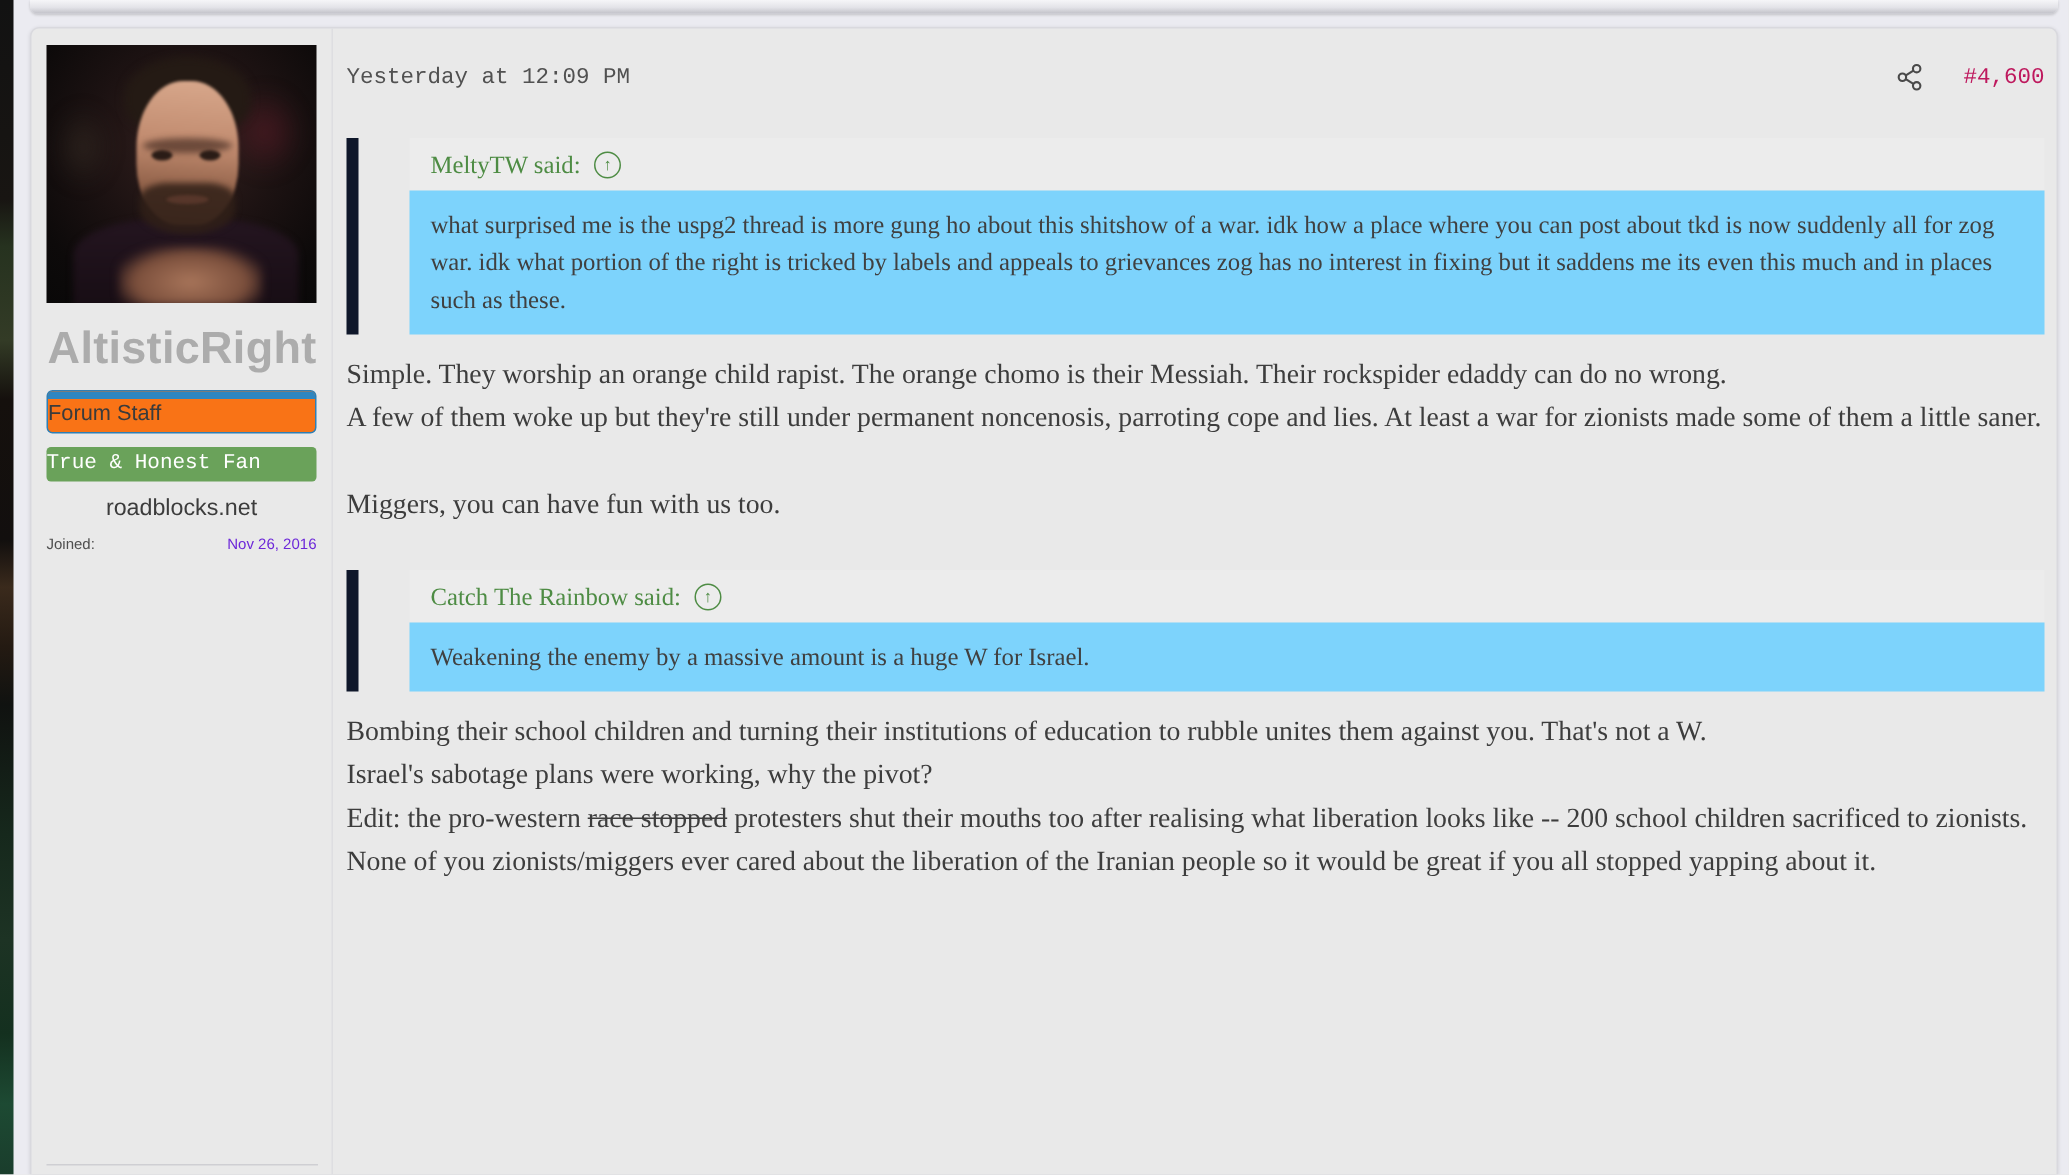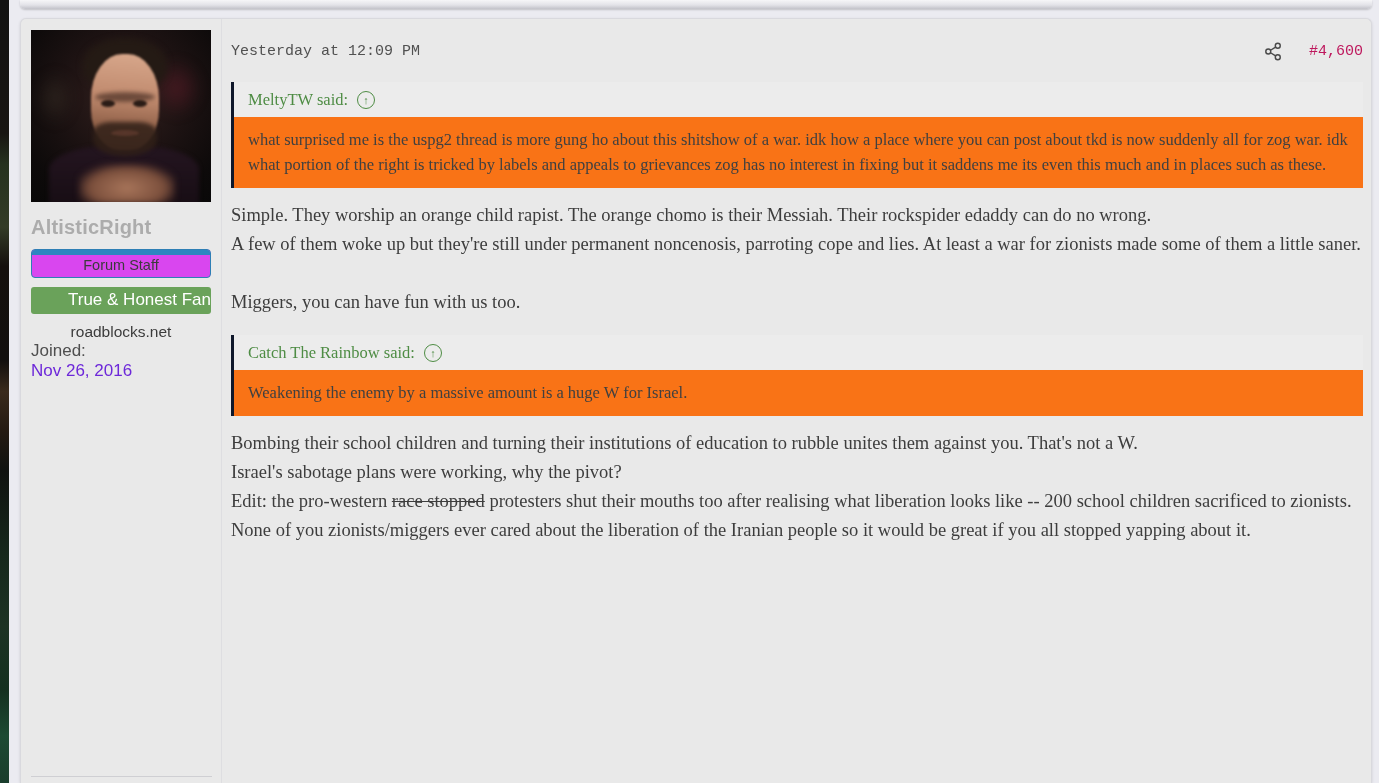--- a/index.html
+++ b/index.html
@@ -69,76 +69,75 @@
   .avatar .beard { position: absolute; left: 62px; top: 92px; width: 64px; height: 34px;
     background: rgba(48,32,24,0.85); border-radius: 30% 30% 48% 48%; filter: blur(2px); }
   .avatar .mouth { position: absolute; left: 80px; top: 100px; width: 28px; height: 6px;
     background: #57362a; border-radius: 50%; filter: blur(1px); }
   .avatar .shoulders { position: absolute; left: 18px; top: 116px; width: 150px; height: 60px;
     background: linear-gradient(180deg, #241520 0%, #170d14 100%); border-radius: 40% 40% 0 0; filter: blur(2px); }
   .avatar .hands { position: absolute; left: 48px; top: 134px; width: 96px; height: 40px;
     background: radial-gradient(ellipse at 50% 60%, #a8755a 0%, #7b4f3c 55%, transparent 80%); filter: blur(3px); }
 
   .username {
-    margin-top: 14px; text-align: left;
-    font-size: 20px; font-weight: bold; color: #acacac;
+    margin-top: 14px; text-align: right;
+    font-size: 30px; font-weight: bold; color: #acacac;
     letter-spacing: 0.2px; cursor: pointer;
   }
   .staff-badge {
     margin-top: 10px; border: 1px solid #2e7fb5; border-radius: 4px;
-    background: #d946ef; overflow: hidden; text-align: center;
+    background: #f97316; overflow: hidden; text-align: left;
   }
   .staff-badge .bar { height: 5px; background: #2e86c1; }
   .staff-badge .lbl { padding: 2px 0 4px 0; font-size: 14.5px; color: #3b3b3b; }
   .fan-badge {
     margin-top: 9px; border-radius: 3px; background: #6aa25a;
-    text-align: right; padding: 3px 0 4px 0;
-    font-size: 17px; color: #ffffff;
+    text-align: left; padding: 3px 0 4px 0;
+    font-size: 14px; color: #ffffff; font-family: Liberation Mono, monospace;
   }
   .custom-title {
     margin-top: 9px; text-align: center; font-size: 15.5px; color: #3c3c3c;
   }
   .joined-row {
-    display: flex; justify-content: space-between;
-    font-size: 17px;
-    flex-direction: column;
+    margin-top: 10px; display: flex; justify-content: space-between;
+    font-size: 10px;
   }
   .joined-row .lab { color: #4f4f4f; }
   .joined-row .val { color: #6d28d9; }
 
   
   .content {
     position: absolute; left: 210px; top: 0; width: 1132px; height: 100%;
     padding-top: 19px;
   }
   .post-header {
     display: flex; justify-content: space-between; align-items: center;
     font-size: 15px; color: #515151; height: 26px; font-family: Liberation Mono, monospace;
   }
   .post-header .right { display: flex; align-items: center; gap: 26px; }
   .timestamp { color: #515151; cursor: pointer; }
   .share-icon { width: 19px; height: 19px; display: block; cursor: pointer; }
   .post-number { color: #be185d; cursor: pointer; }
 
   .quote {
-    border-left: 3px solid #0f172a; margin-top: 18px;
+    border-left: 8px solid #0f172a; margin-top: 28px; padding-left: 34px;
   }
   .quote-header {
     background: #ececec; padding: 8px 14px 7px 14px;
     font-family: "Liberation Serif", serif;
     font-size: 16.5px; color: #4e8c44;
     display: flex; align-items: center; gap: 9px; cursor: pointer;
   }
   .arrow-icon {
     display: inline-flex; align-items: center; justify-content: center;
     width: 18px; height: 18px; border: 1.5px solid #4e8c44; border-radius: 50%;
     font-size: 11px; color: #4e8c44; font-family: "Liberation Sans", sans-serif;
   }
   .quote-body {
-    background: #f97316; padding: 10px 14px 11px 14px;
+    background: #7dd3fc; padding: 10px 14px 11px 14px;
     font-family: "Liberation Serif", serif;
     font-size: 16.5px; line-height: 25px; color: #404040;
   }
 
   .reply {
     margin-top: 13px;
     font-family: "Liberation Serif", serif;
     font-size: 18.5px; line-height: 29px; color: #3d3d3d;
   }
   .reply .line { min-height: 29px; }

